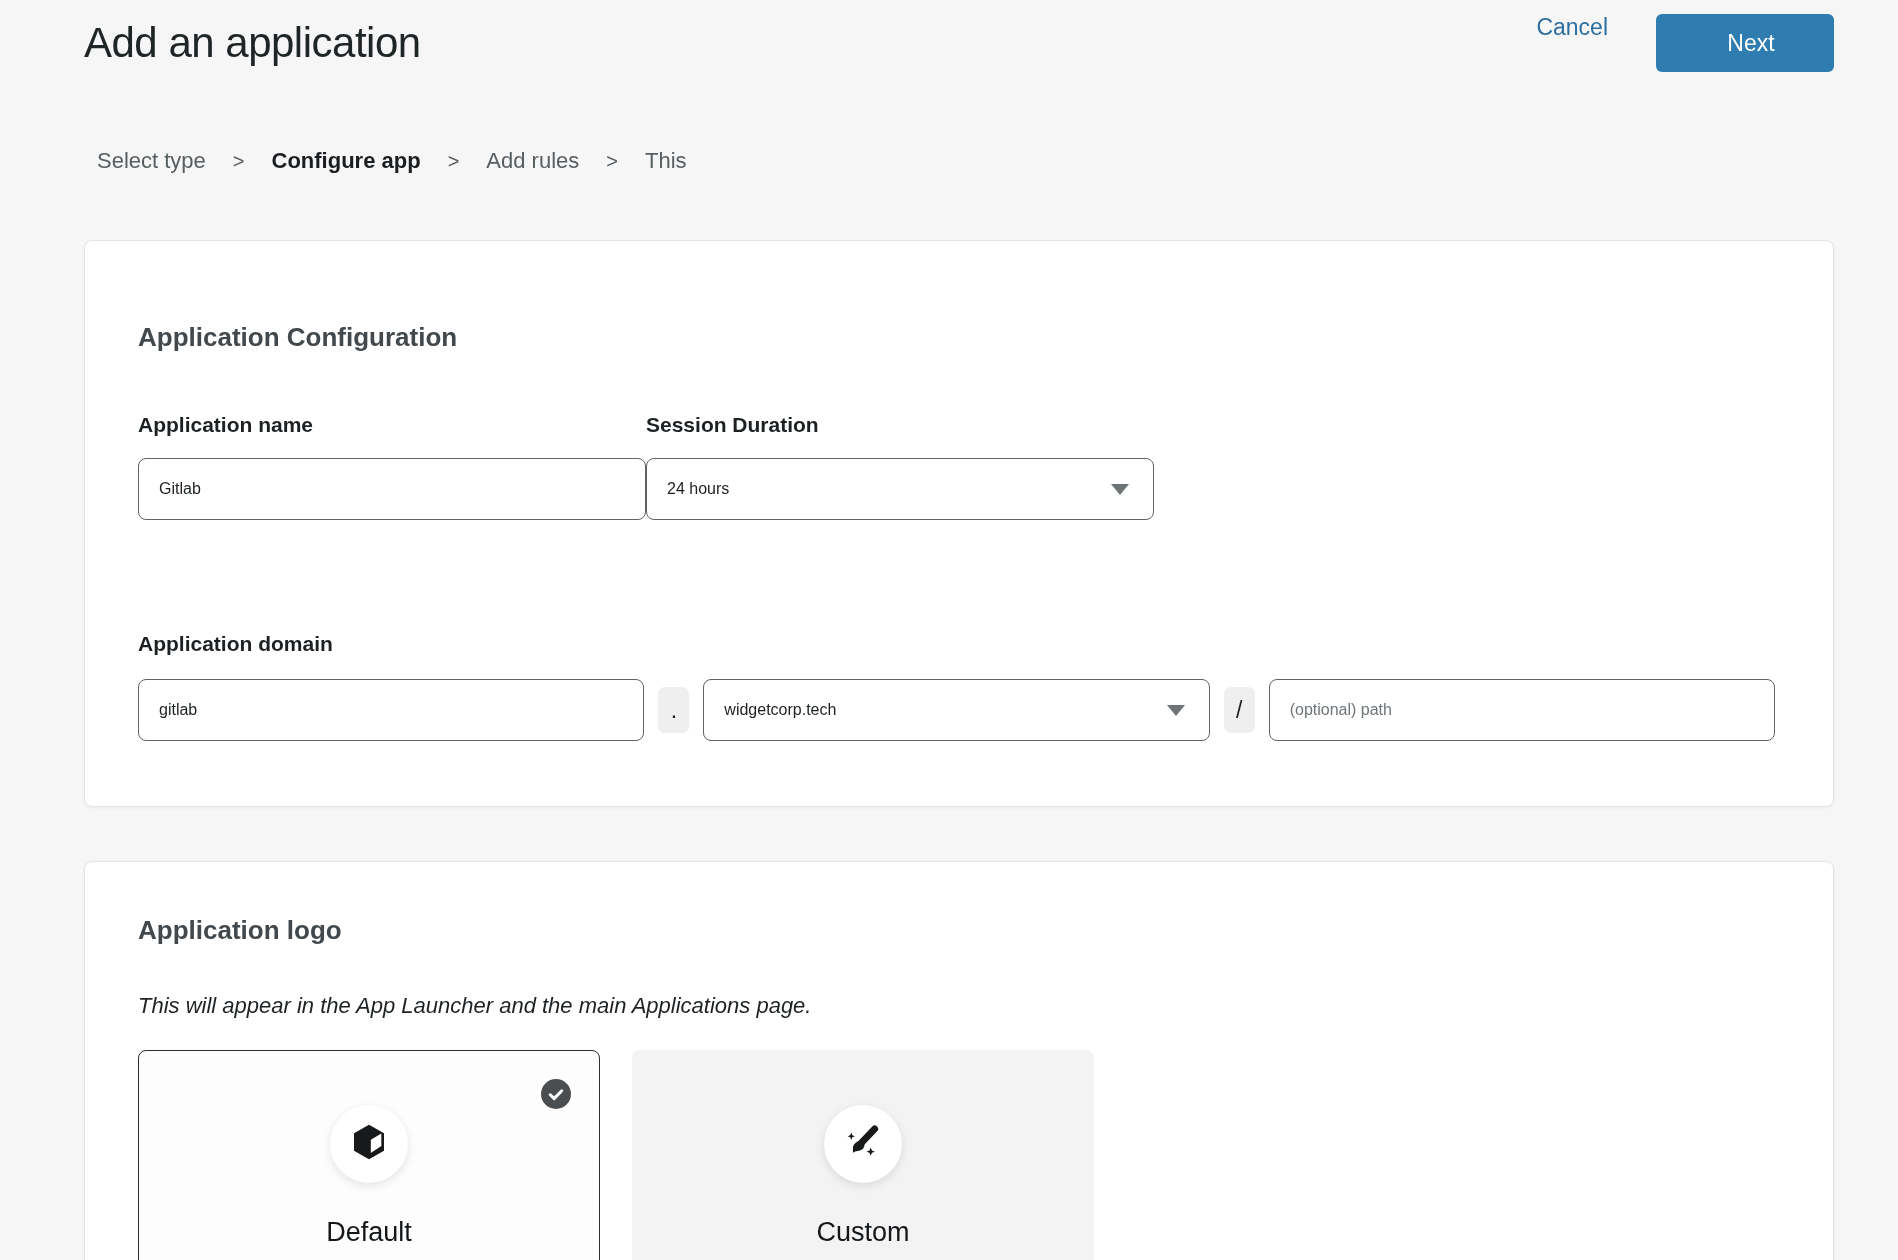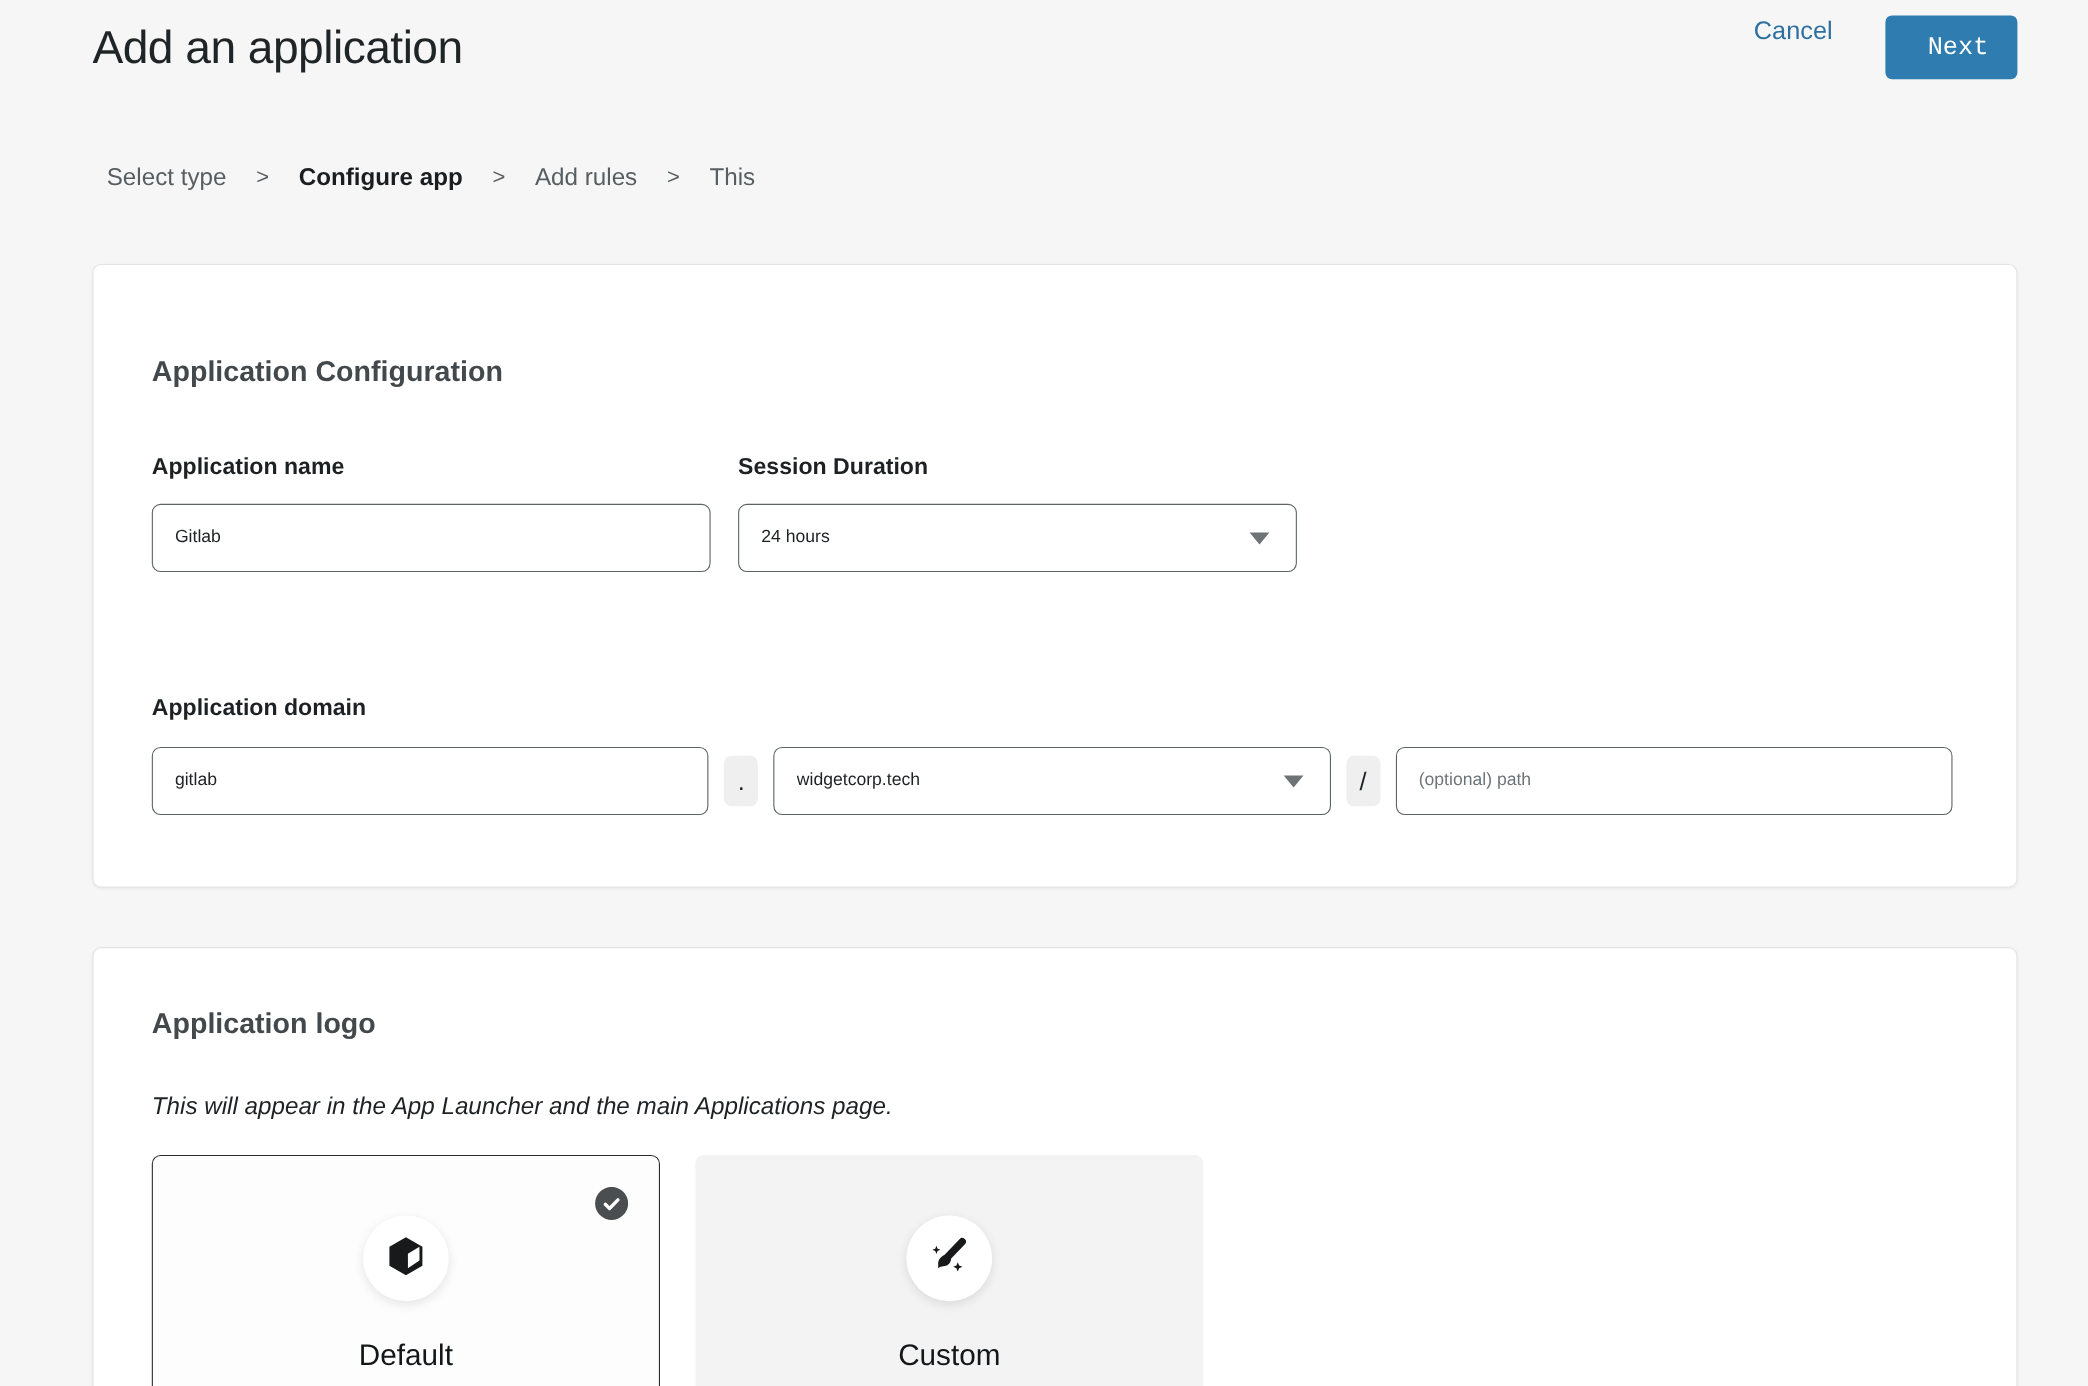--- a/index.html
+++ b/index.html
@@ -10,23 +10,23 @@
     color: #1d2123;
   }
   .page { padding: 14px 64px 0 84px; }
 
   
   .header { display: flex; justify-content: space-between; align-items: center; }
   .page-title { font-size: 42px; font-weight: 400; color: #1f2426; letter-spacing: -0.5px; }
   .header-actions { display: flex; align-items: flex-start; gap: 48px; }
   .cancel-link { font-size: 23px; color: #2d6f9f; text-decoration: none; cursor: pointer; }
   .next-button {
-    width: 120px; height: 58px; border: none; border-radius: 6px;
+    width: 178px; height: 58px; border: none; border-radius: 6px;
     background: #2f7cb0; color: #ffffff; font-size: 23px;
-    font-family: Liberation Mono, monospace; cursor: pointer; padding-left: 12px;
+    font-family: Liberation Sans, sans-serif; cursor: pointer; padding-left: 12px;
   }
 
   
   .breadcrumb {
     margin: 76px 0 0 13px; display: flex; align-items: center; gap: 27px;
     font-size: 22px; color: #575e61;
   }
   .breadcrumb .crumb { cursor: pointer; }
   .breadcrumb .crumb.active { font-weight: 700; color: #1b1e20; }
   .breadcrumb .sep { color: #575e61; font-size: 20px; }
@@ -34,21 +34,21 @@
   
   .card {
     background: #ffffff; border: 1px solid #e3e4e6; border-radius: 8px;
     box-shadow: 0 1px 3px rgba(0,0,0,0.05);
   }
   .card-config { margin-top: 66px; padding: 80px 58px 65px 53px; }
   .card-logo   { margin-top: 54px; padding: 52px 58px 0 53px; min-height: 480px; }
   .card-title { font-size: 26px; font-weight: 700; color: #42484b; line-height: 32px; }
 
   
-  .fields-row { display: flex; gap: 25px; margin-top: 59px; }
+  .fields-row { display: flex; margin-top: 59px; }
   .field-label {
     display: block; font-size: 21px; font-weight: 700; color: #1d2123;
     line-height: 26px; margin-bottom: 20px;
   }
   .control {
     width: 508px; height: 62px; background: #ffffff;
     border: 1.5px solid #5e6366; border-radius: 8px;
     font-size: 16px; color: #1d2123; font-family: inherit;
   }
   input.control { padding: 0 20px; outline: none; }

